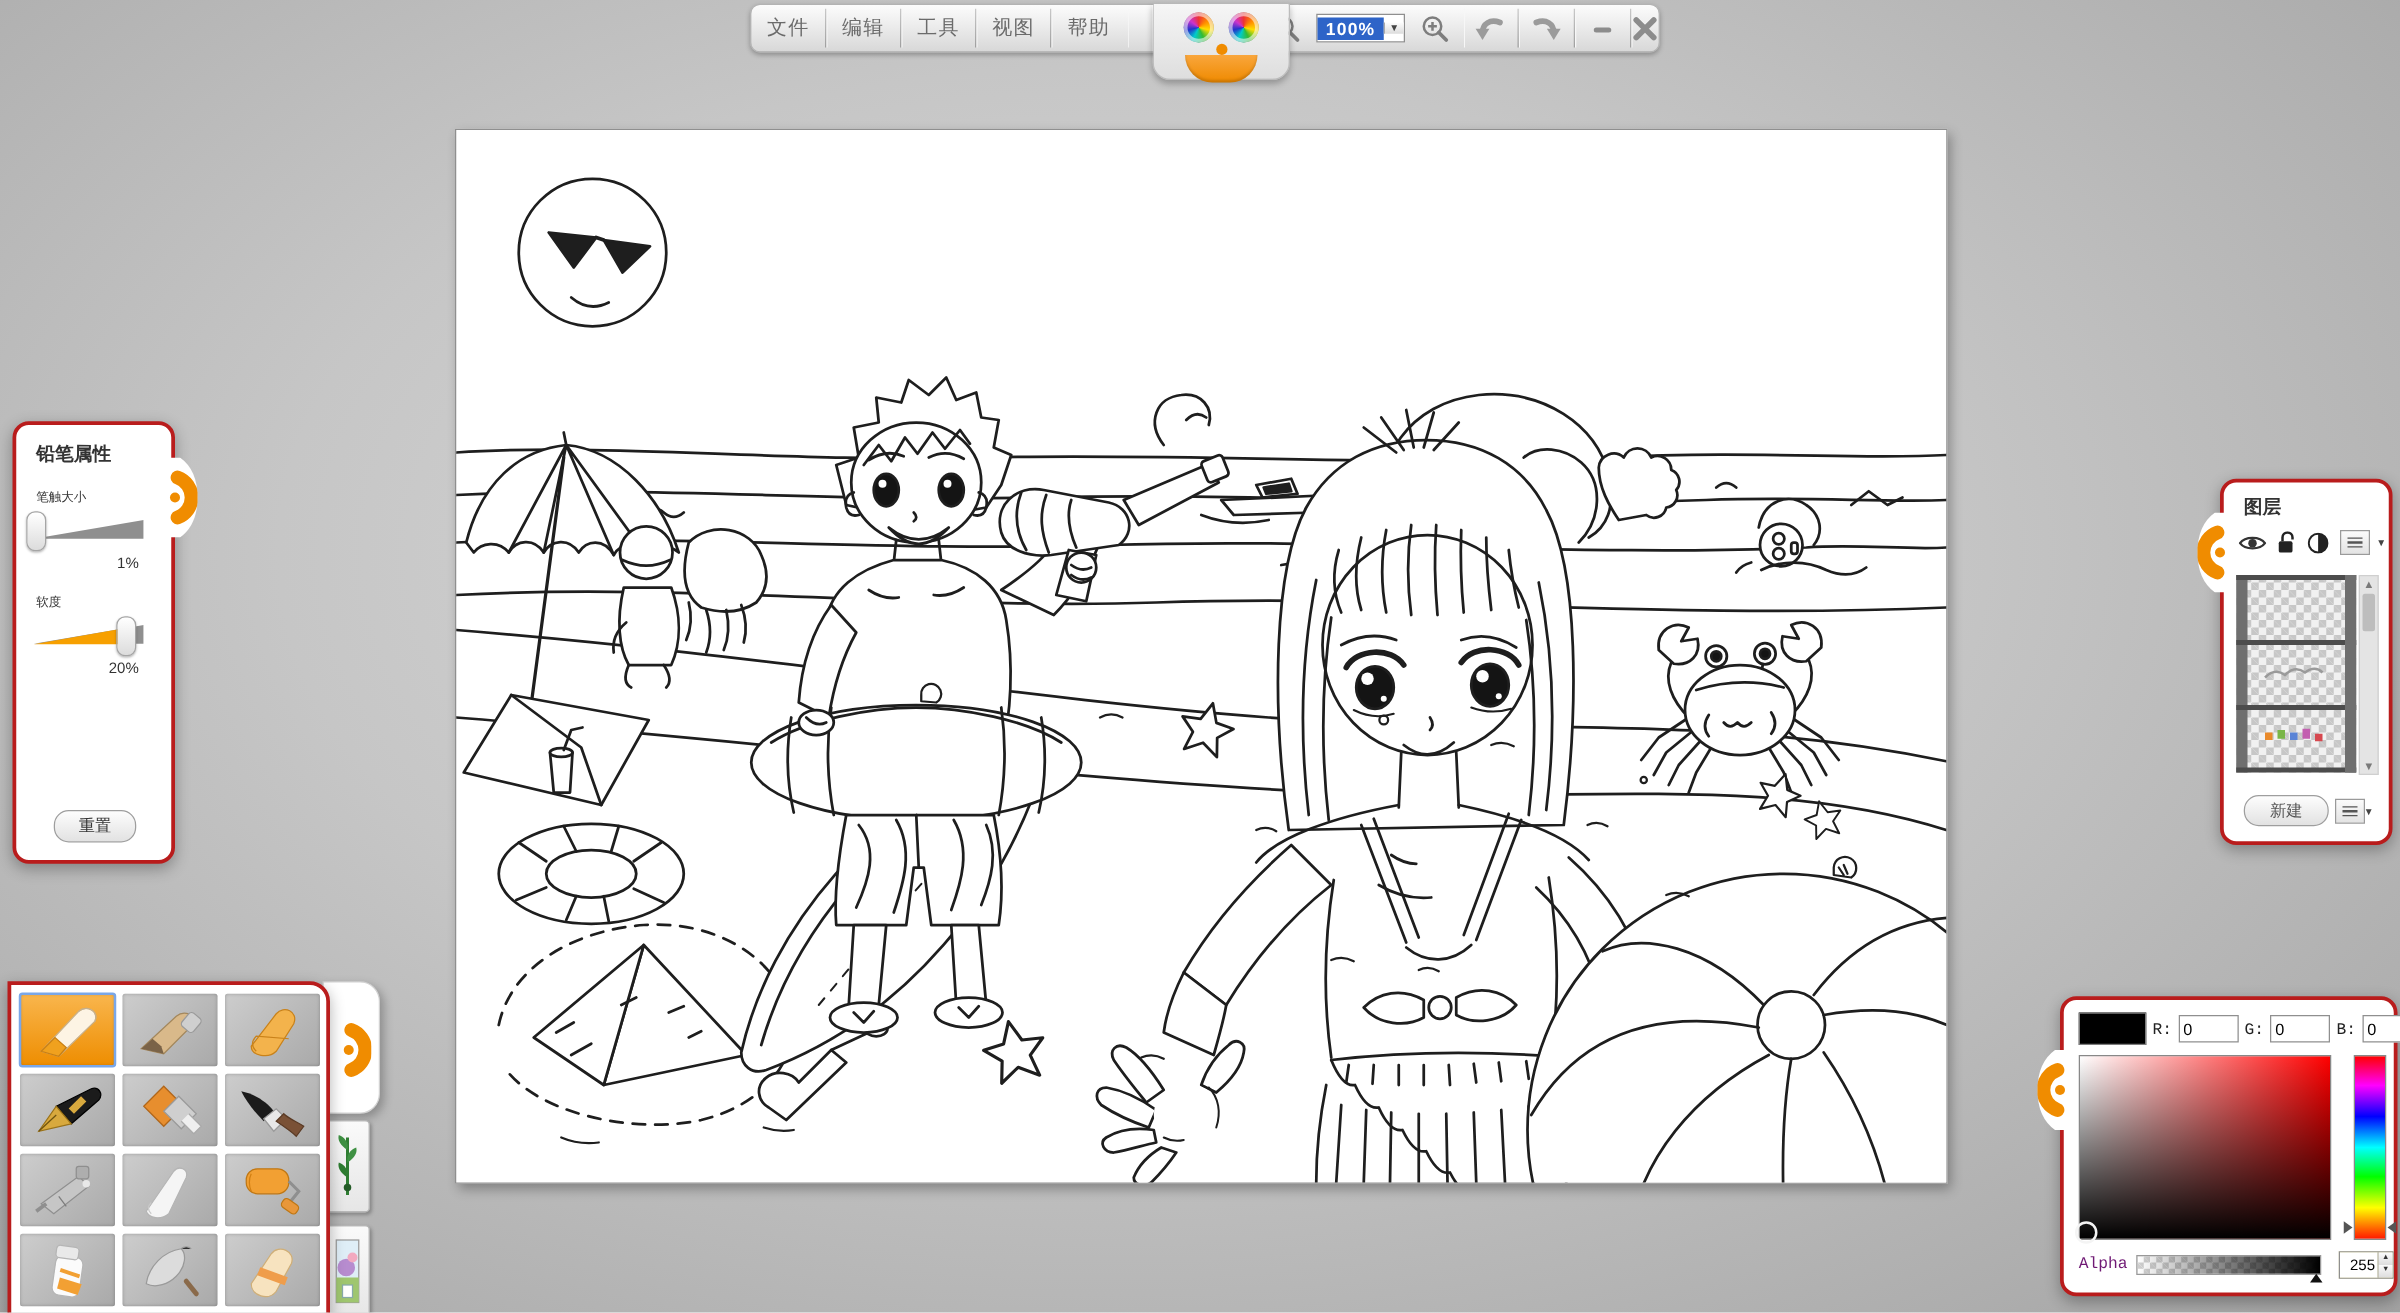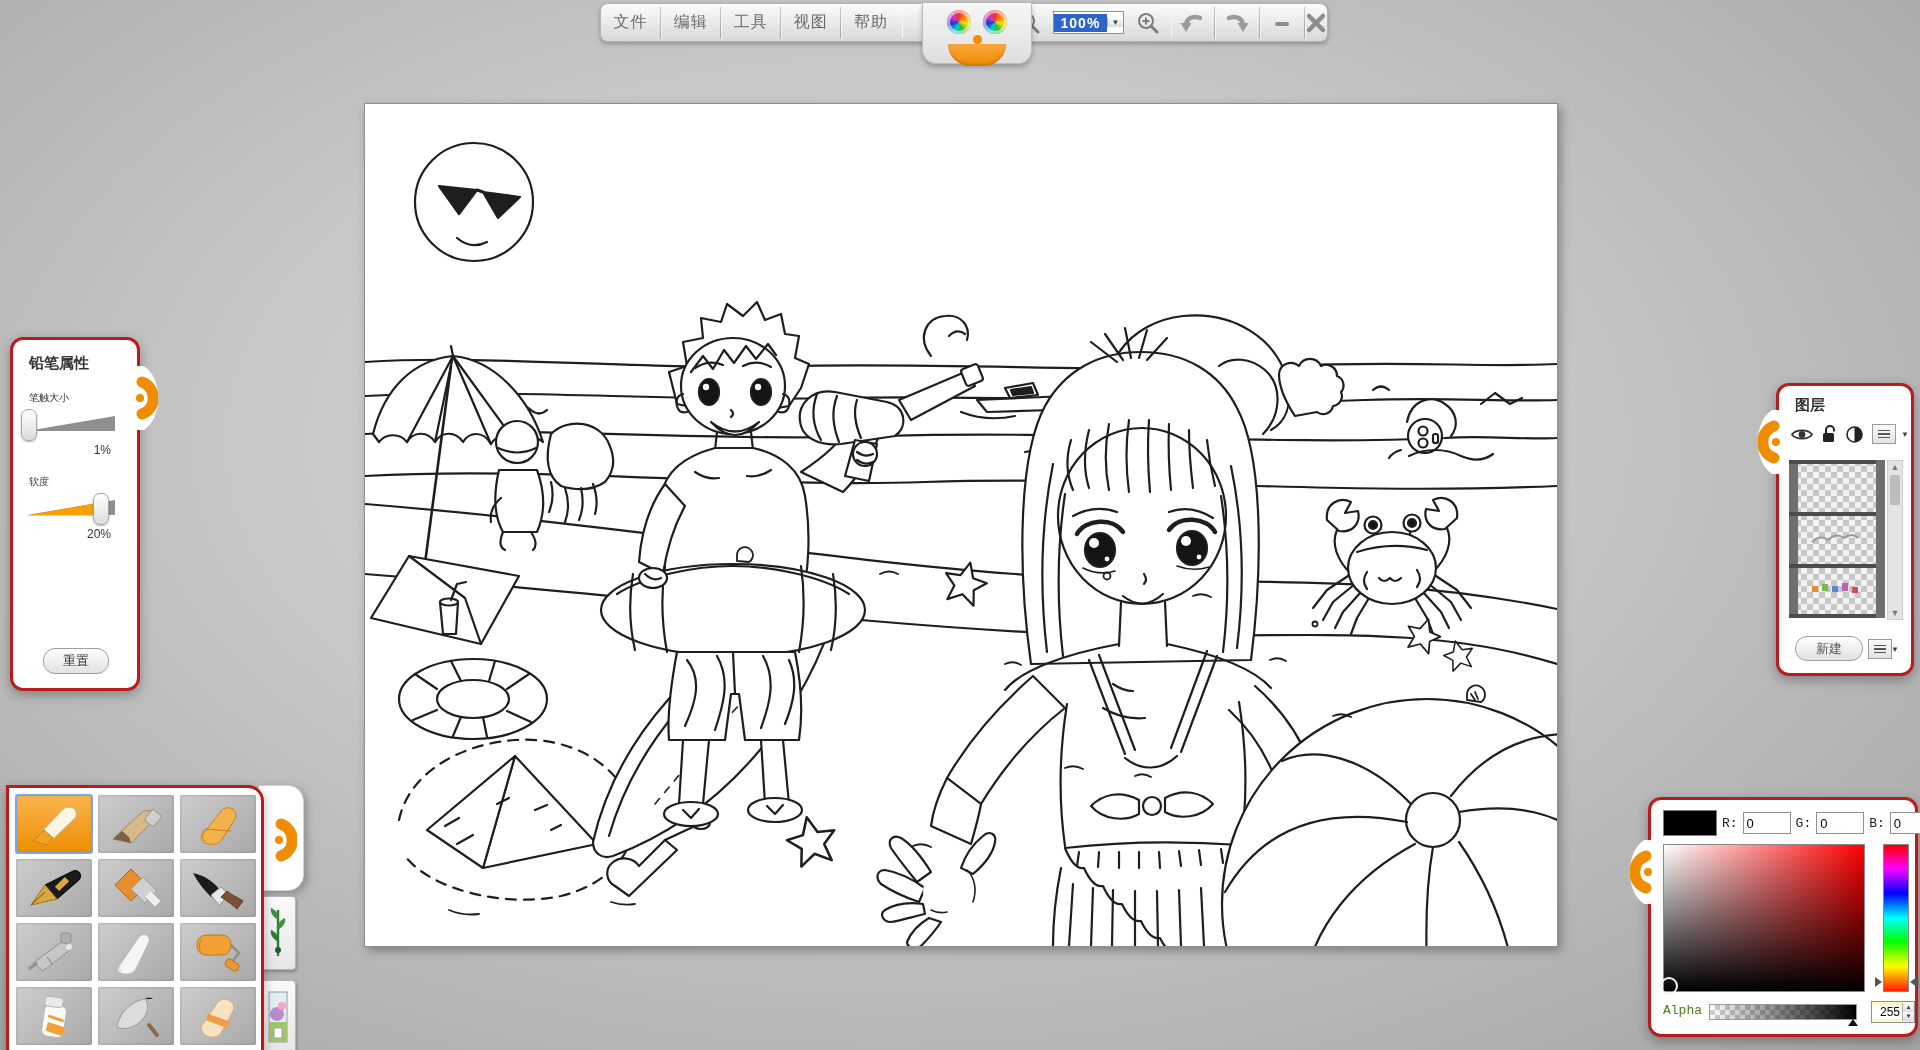--- a/index.html
+++ b/index.html
@@ -109,31 +109,31 @@
   .cp-input{width:40px;height:20px;border:1px solid #8f8f8f;font-size:13px;padding:0 3px;
     font-family:"Liberation Sans",sans-serif;}
   .sv-square{position:absolute;left:12px;top:44px;width:200px;height:146px;border:1px solid #888;
     background:linear-gradient(to top,#000,rgba(0,0,0,0)),linear-gradient(to right,#fff,#f00);}
   .sv-marker{position:absolute;left:-4px;bottom:-4px;width:14px;height:14px;border:2px solid #f4f4f4;border-radius:50%;}
   .hue-bar{position:absolute;left:232px;top:44px;width:24px;height:146px;border:1px solid #888;
     background:linear-gradient(to bottom,#ff0000 0%,#ff00ff 16%,#0000ff 33%,#00ffff 50%,#00ff00 66%,#ffff00 83%,#ff7700 93%,#ff1a00 100%);}
   .hue-mark{position:absolute;width:0;height:0;border-top:5px solid transparent;border-bottom:5px solid transparent;}
   .hue-mark.left{left:-9px;bottom:4px;border-left:7px solid #555;}
   .hue-mark.right{right:-9px;bottom:4px;border-right:7px solid #555;}
-  .alpha-label{position:absolute;left:12px;top:203px;font-size:13px;color:#4d7c0f;
+  .alpha-label{position:absolute;left:12px;top:203px;font-size:13px;color:#701a75;
     font-family:"Liberation Mono","DejaVu Sans Mono",monospace;text-align:right;}
   .alpha-bar{position:absolute;left:58px;top:204px;width:146px;height:14px;border:1px solid #999;
     background-image:linear-gradient(to right,rgba(0,0,0,0),#000),
       linear-gradient(45deg,#cfcfcf 25%,transparent 25%,transparent 75%,#cfcfcf 75%),
       linear-gradient(45deg,#cfcfcf 25%,transparent 25%,transparent 75%,#cfcfcf 75%);
     background-size:100% 100%,10px 10px,10px 10px;background-position:0 0,0 0,5px 5px;background-color:#fff;}
   .alpha-mark{position:absolute;right:-2px;bottom:-7px;width:0;height:0;
     border-left:5px solid transparent;border-right:5px solid transparent;border-bottom:7px solid #111;}
   .spinner{position:absolute;left:220px;top:201px;width:42px;height:20px;border:1px solid #8f8f8f;
-    display:flex;background:#fef9c3;align-items:center;}
+    display:flex;background:#fef9c3;}
   .spinner input{flex:1;border:none;width:26px;font-size:12px;text-align:right;padding:0 2px;outline:none;}
   .spin-arrows{width:13px;border-left:1px solid #aaa;display:flex;flex-direction:column;}
   .spin-arrows span{flex:1;font-size:6px;color:#333;text-align:center;line-height:9px;background:linear-gradient(#fbfbfb,#ddd);}
   .hdl{position:absolute;}
 </style>
 </head>
 <body>
 
 <div class="toolbar">
   <div class="tb-item menu-btn">文件</div>

